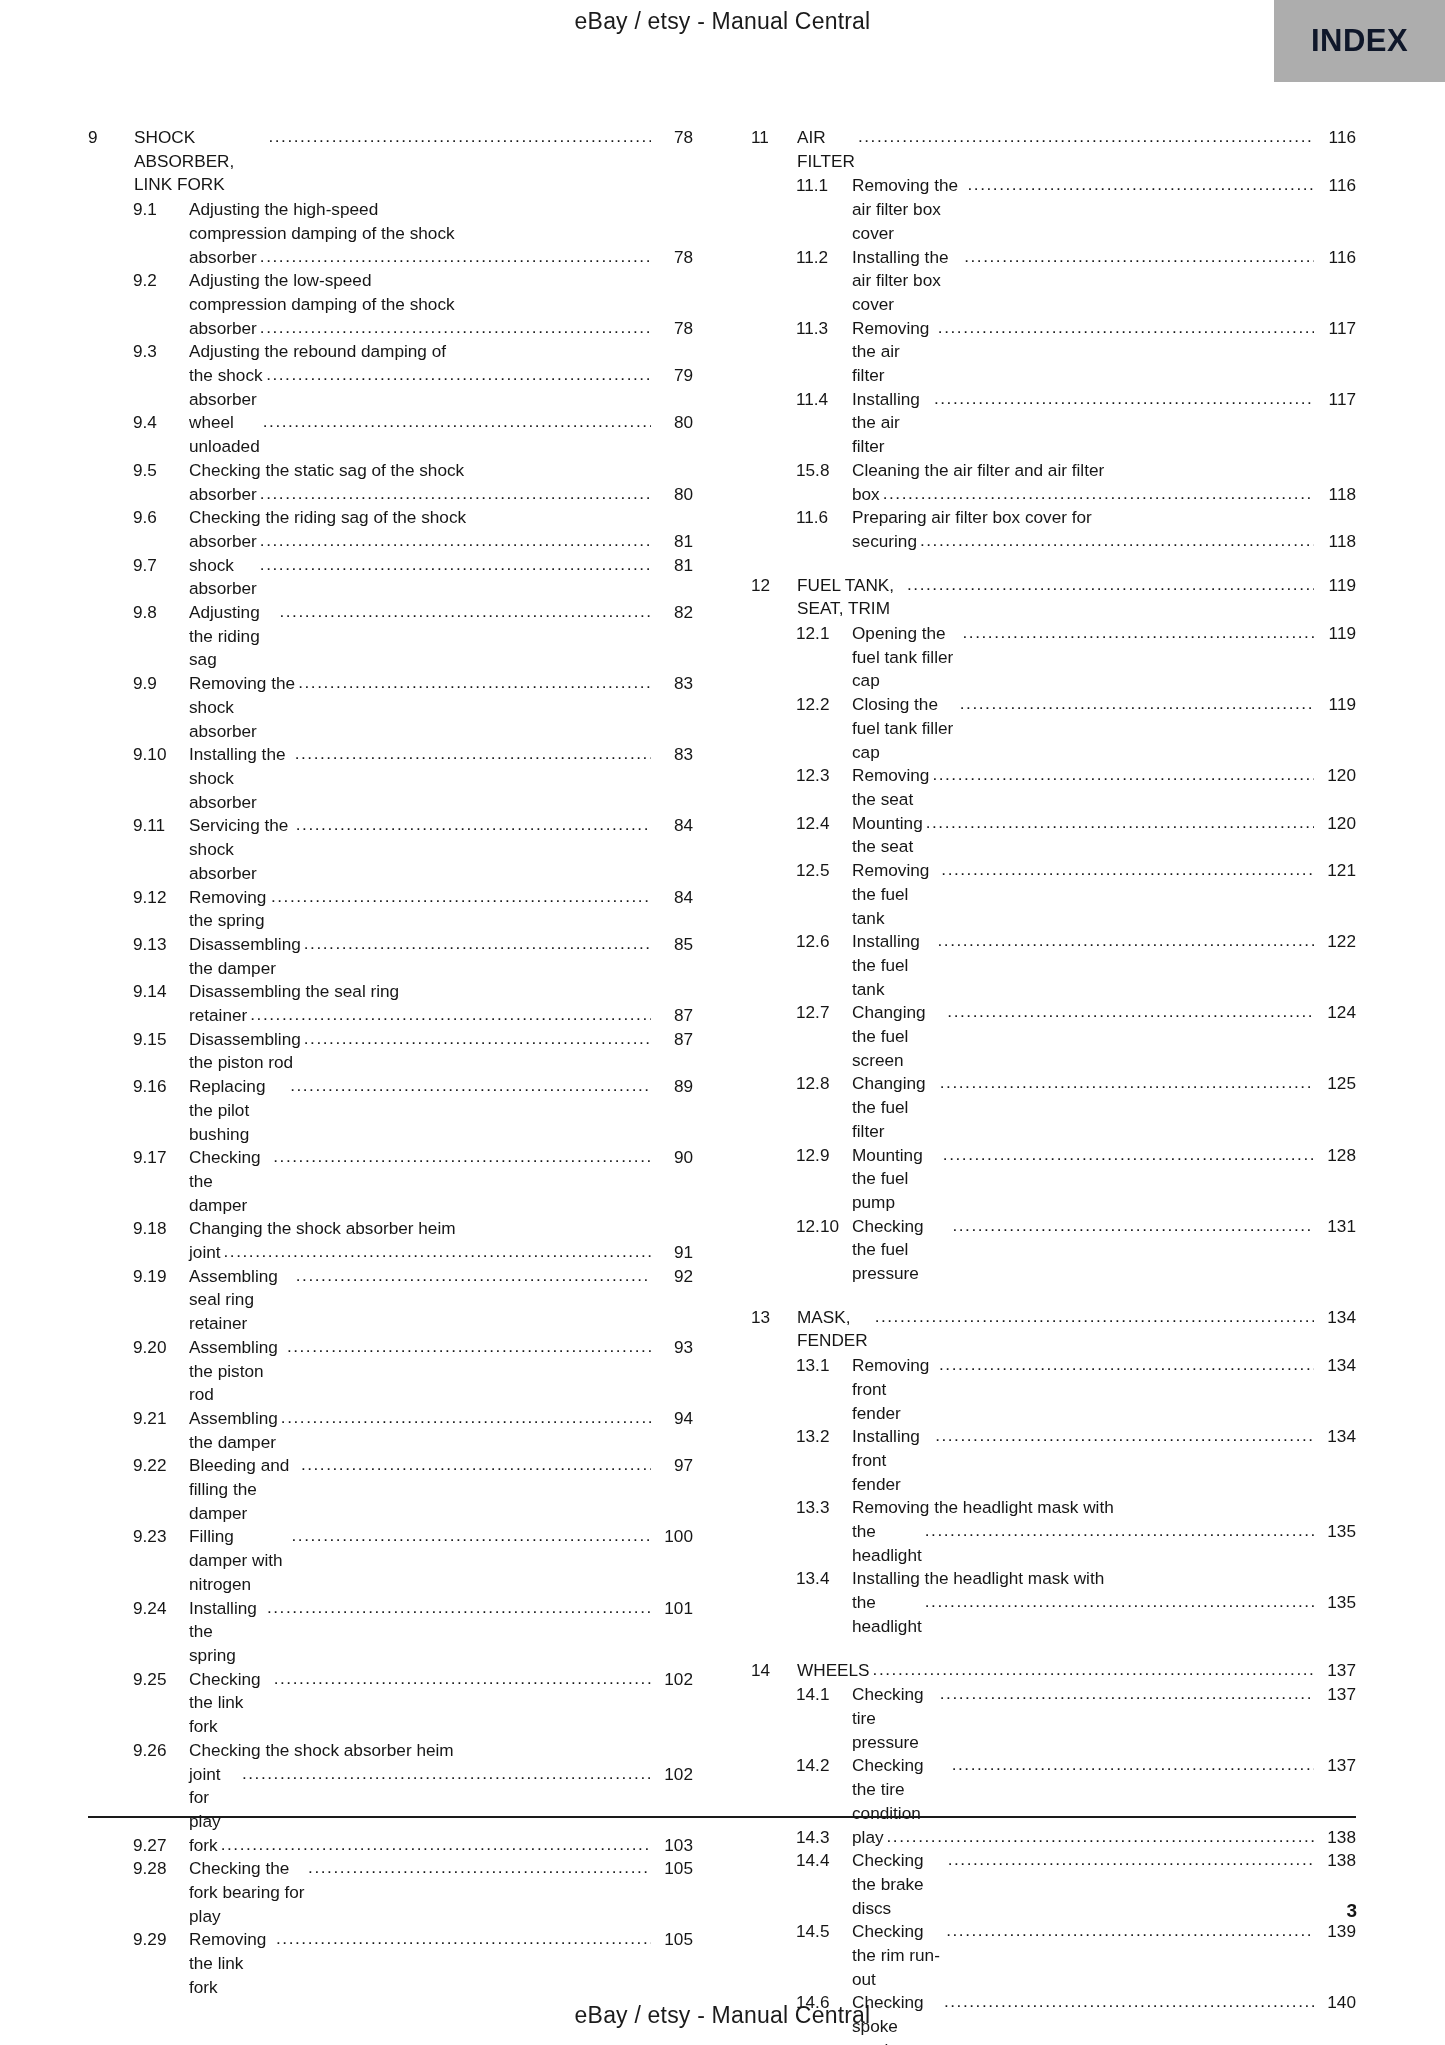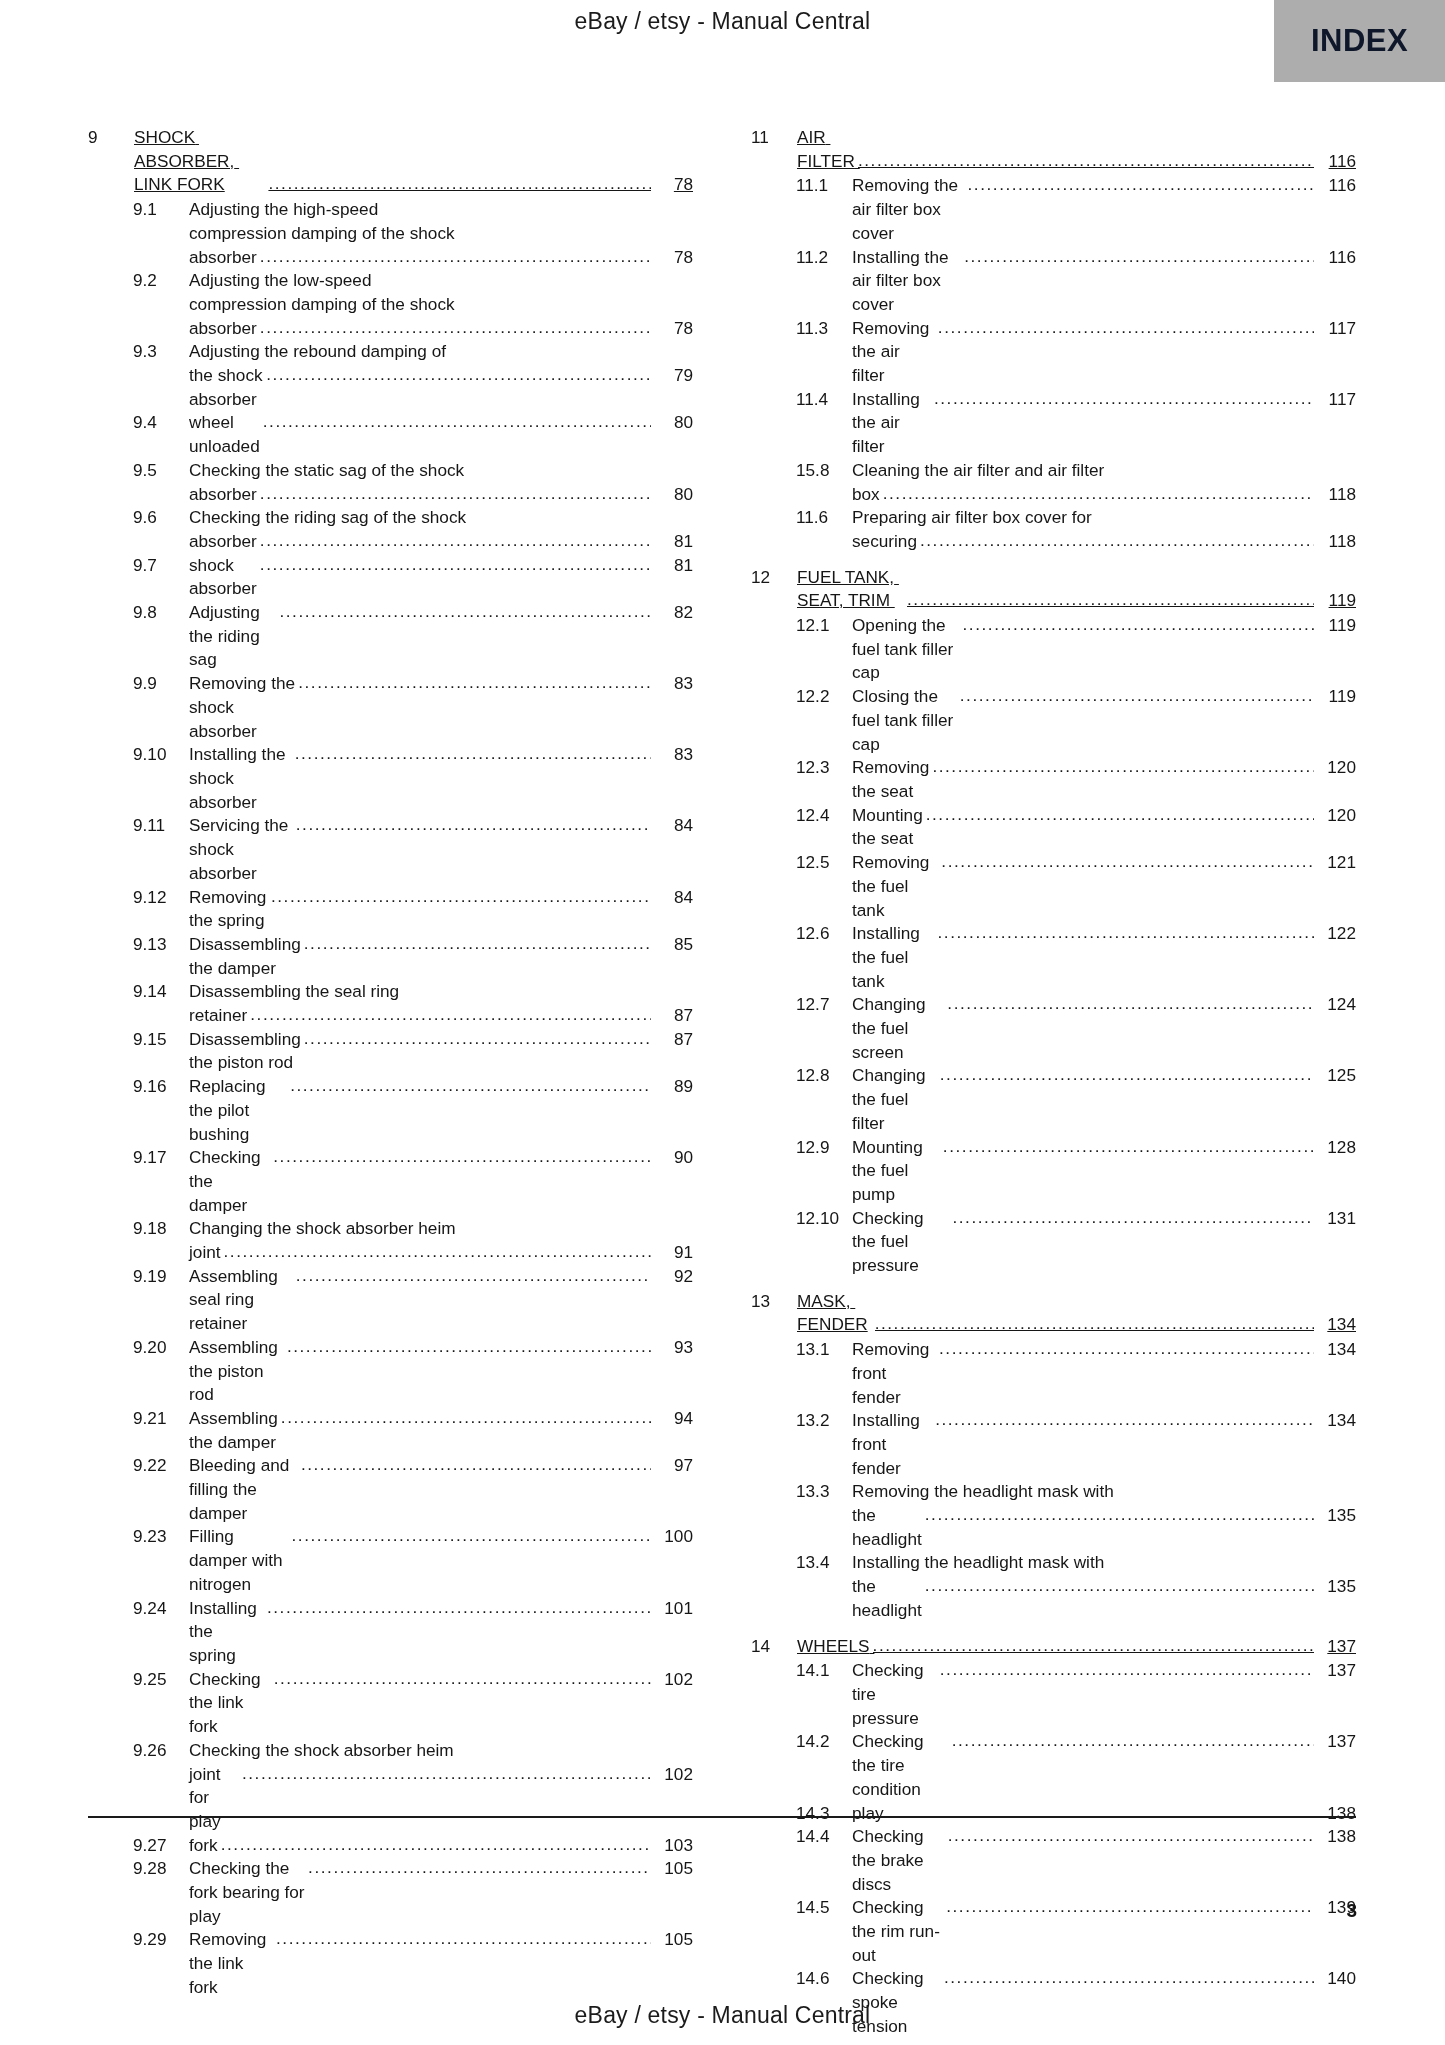--- a/index.html
+++ b/index.html
@@ -78,35 +78,34 @@
   .toc-chapter,
   .toc-entry {
     display: flex;
     align-items: flex-start;
     font-size: 17.2px;
     line-height: 23.7px;
     color: #161616;
   }
 
   .toc-chapter {
-    margin-top: 12px;
+    margin-top: 20px;
     margin-bottom: 1px;
   }
   .toc-chapter.first { margin-top: 0; }
 
   .toc-chapter .num {
     flex: 0 0 46px;
     width: 46px;
   }
   .toc-chapter .title-wrap {
     flex: 1 1 auto;
     display: flex;
-    align-items: flex-end;
+    align-items: flex-start;
     min-width: 0;
-    text-decoration: underline;
   }
   .toc-chapter .title {
     white-space: pre-wrap;
   }
 
   .toc-entry { }
   .toc-entry .num {
     flex: 0 0 56px;
     width: 56px;
     padding-left: 45px;

